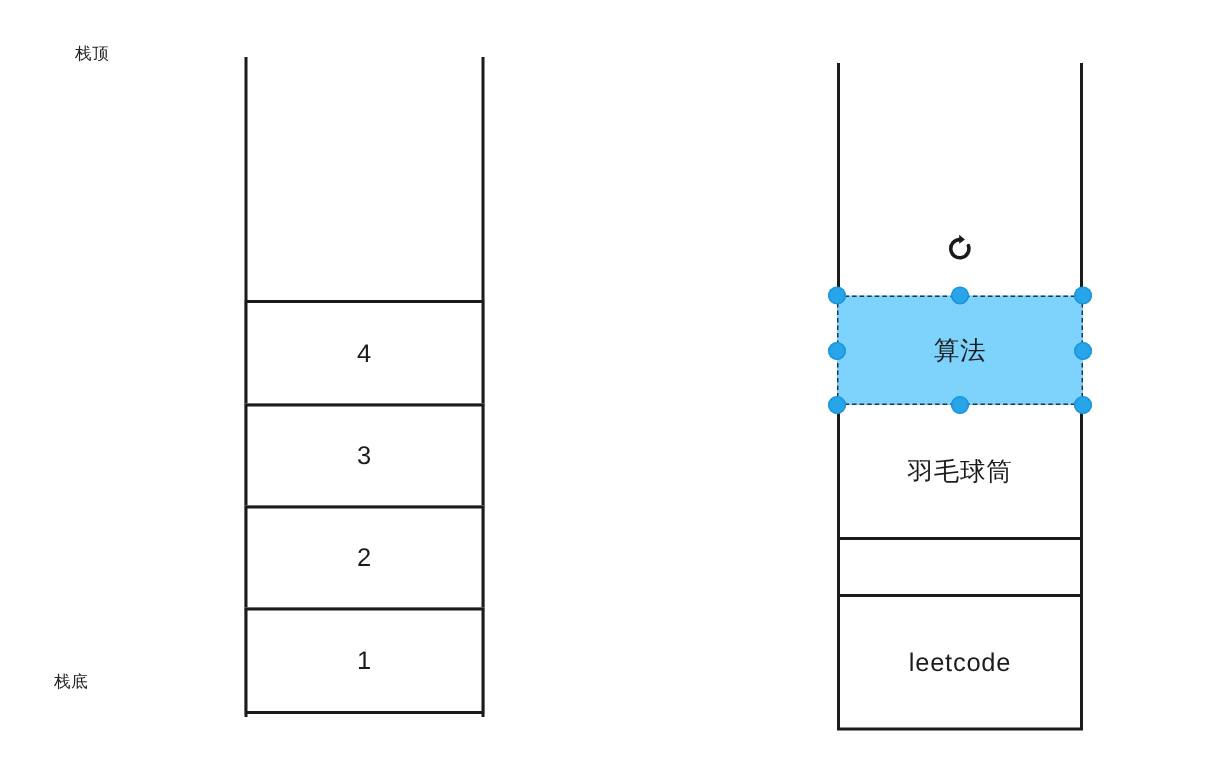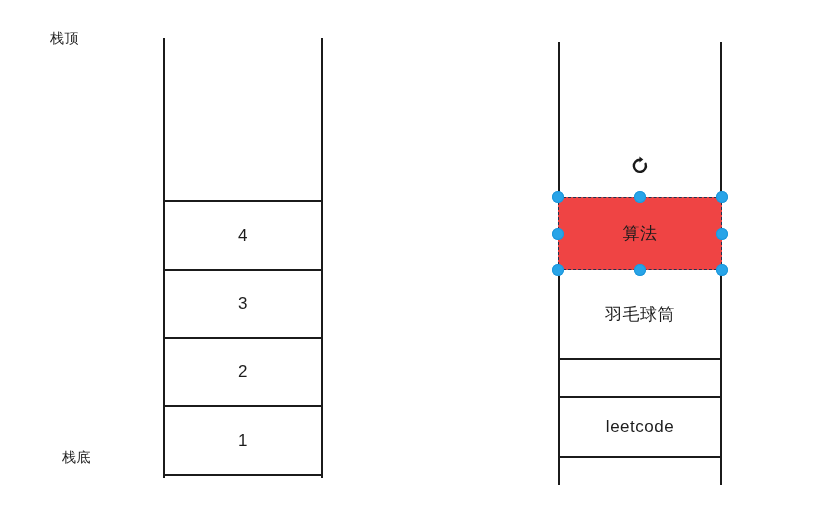--- a/index.html
+++ b/index.html
@@ -19,28 +19,28 @@
   .canvas {
     position: absolute;
     left: 0; top: 0;
     width: 815px;
     height: 512px;
   }
 
   
   .side-label {
     position: absolute;
-    font-size: 14px;
+    font-size: 11px;
     line-height: 1;
     color: #222222;
     white-space: nowrap;
     letter-spacing: 0.5px;
   }
   .side-label.top    { left: 50px; top: 31px; }
-  .side-label.bottom { left: 62px; top: 450px; }
+  .side-label.bottom { left: 36px; top: 450px; }
 
   
   .stack {
     position: absolute;
     box-sizing: border-box;
   }
   .stack.left  { left: 163px; top: 38px; width: 160px; height: 440px; }
   .stack.right { left: 558px; top: 42px; width: 164px; height: 443px; }
 
   
@@ -75,21 +75,21 @@
     justify-content: center;
     font-size: 17px;
     color: #1c1c1c;
     letter-spacing: 0.5px;
   }
   .cell:first-child { margin-top: 0; }
 
   
   .cell.selected {
     border: 0;
-    background: #ef4444;
+    background: #7dd3fc;
     z-index: 5;
   }
   .cell.selected .sel-outline {
     position: absolute;
     left: 0; top: 0; right: 0; bottom: 0;
     border: 1.5px dashed #1f3550;
     box-sizing: border-box;
     pointer-events: none;
   }
   .cell.selected .cell-text {
@@ -180,19 +180,19 @@
         <span class="handle h-w"></span>
         <span class="handle h-e"></span>
         <span class="handle h-sw"></span>
         <span class="handle h-s"></span>
         <span class="handle h-se"></span>
       </div>
 
       <div class="cell" style="height:92px;">
         <span class="cell-text">羽毛球筒</span>
       </div>
-      <div class="cell" style="height:62px;margin-top:36px;">
+      <div class="cell" style="height:91px;margin-top:36px;">
         <span class="cell-text">leetcode</span>
       </div>
     </div>
   </div>
 
 </div>
 
 </body></html>

